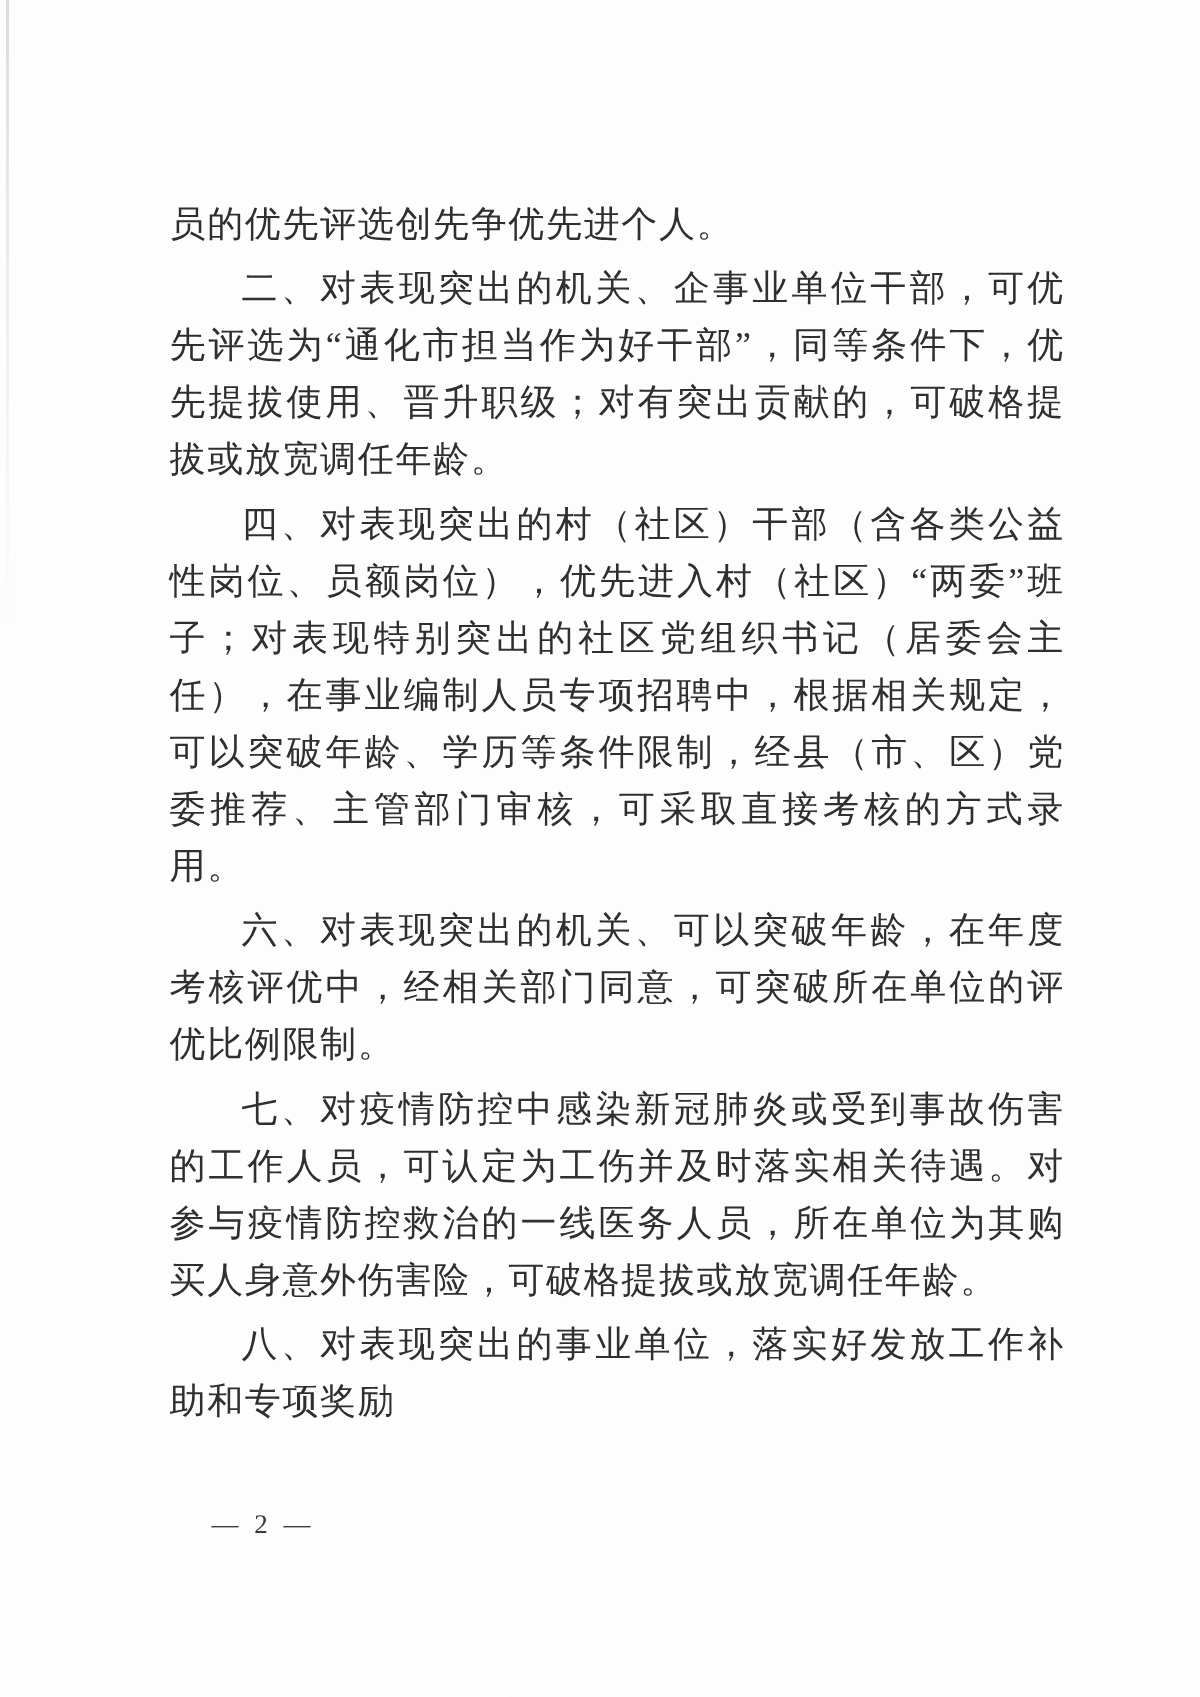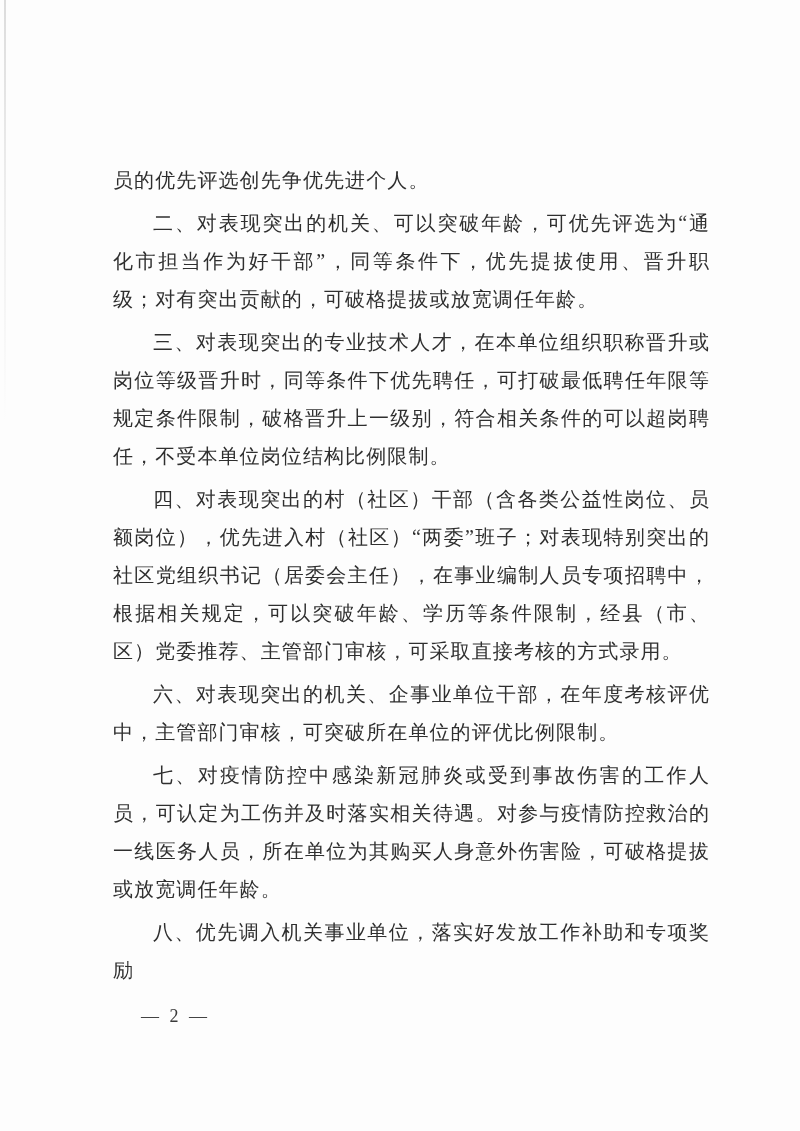--- a/index.html
+++ b/index.html
@@ -22,25 +22,24 @@
     width: 2px;
     height: 420px;
     background: linear-gradient(to bottom, #dcdcdc 0%, #ededed 45%, rgba(255,255,255,0) 100%);
   }
   .doc-body {
     position: absolute;
     left: 113px;
     top: 131px;
     width: 597px;
     color: #2f2f2f;
-    font-size: 20px;
+    font-size: 24px;
     line-height: 38px;
     letter-spacing: 1.1px;
     text-align: justify;
-    margin-top: 30px;
   }
   .doc-body p {
     margin: 0 0 5px 0;
     text-indent: 2em;
   }
   .doc-body p.no-indent {
     text-indent: 0;
   }
   .page-number {
     position: absolute;
@@ -54,22 +53,21 @@
   }
 </style>
 </head>
 <body>
 
 <main class="page">
   <div class="scan-edge"></div>
 
   <div class="doc-body">
       <p class="no-indent">员的优先评选创先争优先进个人。</p>
-      <p>二、对表现突出的机关、可以突破年龄，可优先评选为“通化市担当作为好干部”，同等条件下，优先提拔使用、晋升职级；对有突出贡献的，可破格提拔或放宽调任年龄。</p>
-      <p>三、对表现突出的专业技术人才，在本单位组织职称晋升或岗位等级晋升时，同等条件下优先聘任，可打破最低聘任年限等规定条件限制，破格晋升上一级别，符合相关条件的可以超岗聘任，不受本单位岗位结构比例限制。</p>
+      <p>二、对表现突出的机关、企事业单位干部，可优先评选为“通化市担当作为好干部”，同等条件下，优先提拔使用、晋升职级；对有突出贡献的，可破格提拔或放宽调任年龄。</p>
       <p>四、对表现突出的村（社区）干部（含各类公益性岗位、员额岗位），优先进入村（社区）“两委”班子；对表现特别突出的社区党组织书记（居委会主任），在事业编制人员专项招聘中，根据相关规定，可以突破年龄、学历等条件限制，经县（市、区）党委推荐、主管部门审核，可采取直接考核的方式录用。</p>
-      <p>六、对表现突出的机关、企事业单位干部，在年度考核评优中，主管部门审核，可突破所在单位的评优比例限制。</p>
+      <p>六、对表现突出的机关、可以突破年龄，在年度考核评优中，经相关部门同意，可突破所在单位的评优比例限制。</p>
       <p>七、对疫情防控中感染新冠肺炎或受到事故伤害的工作人员，可认定为工伤并及时落实相关待遇。对参与疫情防控救治的一线医务人员，所在单位为其购买人身意外伤害险，可破格提拔或放宽调任年龄。</p>
-      <p>八、优先调入机关事业单位，落实好发放工作补助和专项奖励</p>
+      <p>八、对表现突出的事业单位，落实好发放工作补助和专项奖励</p>
     </div>
 
   <div class="page-number">— 2 —</div>
 </main>
 
 </body></html>

